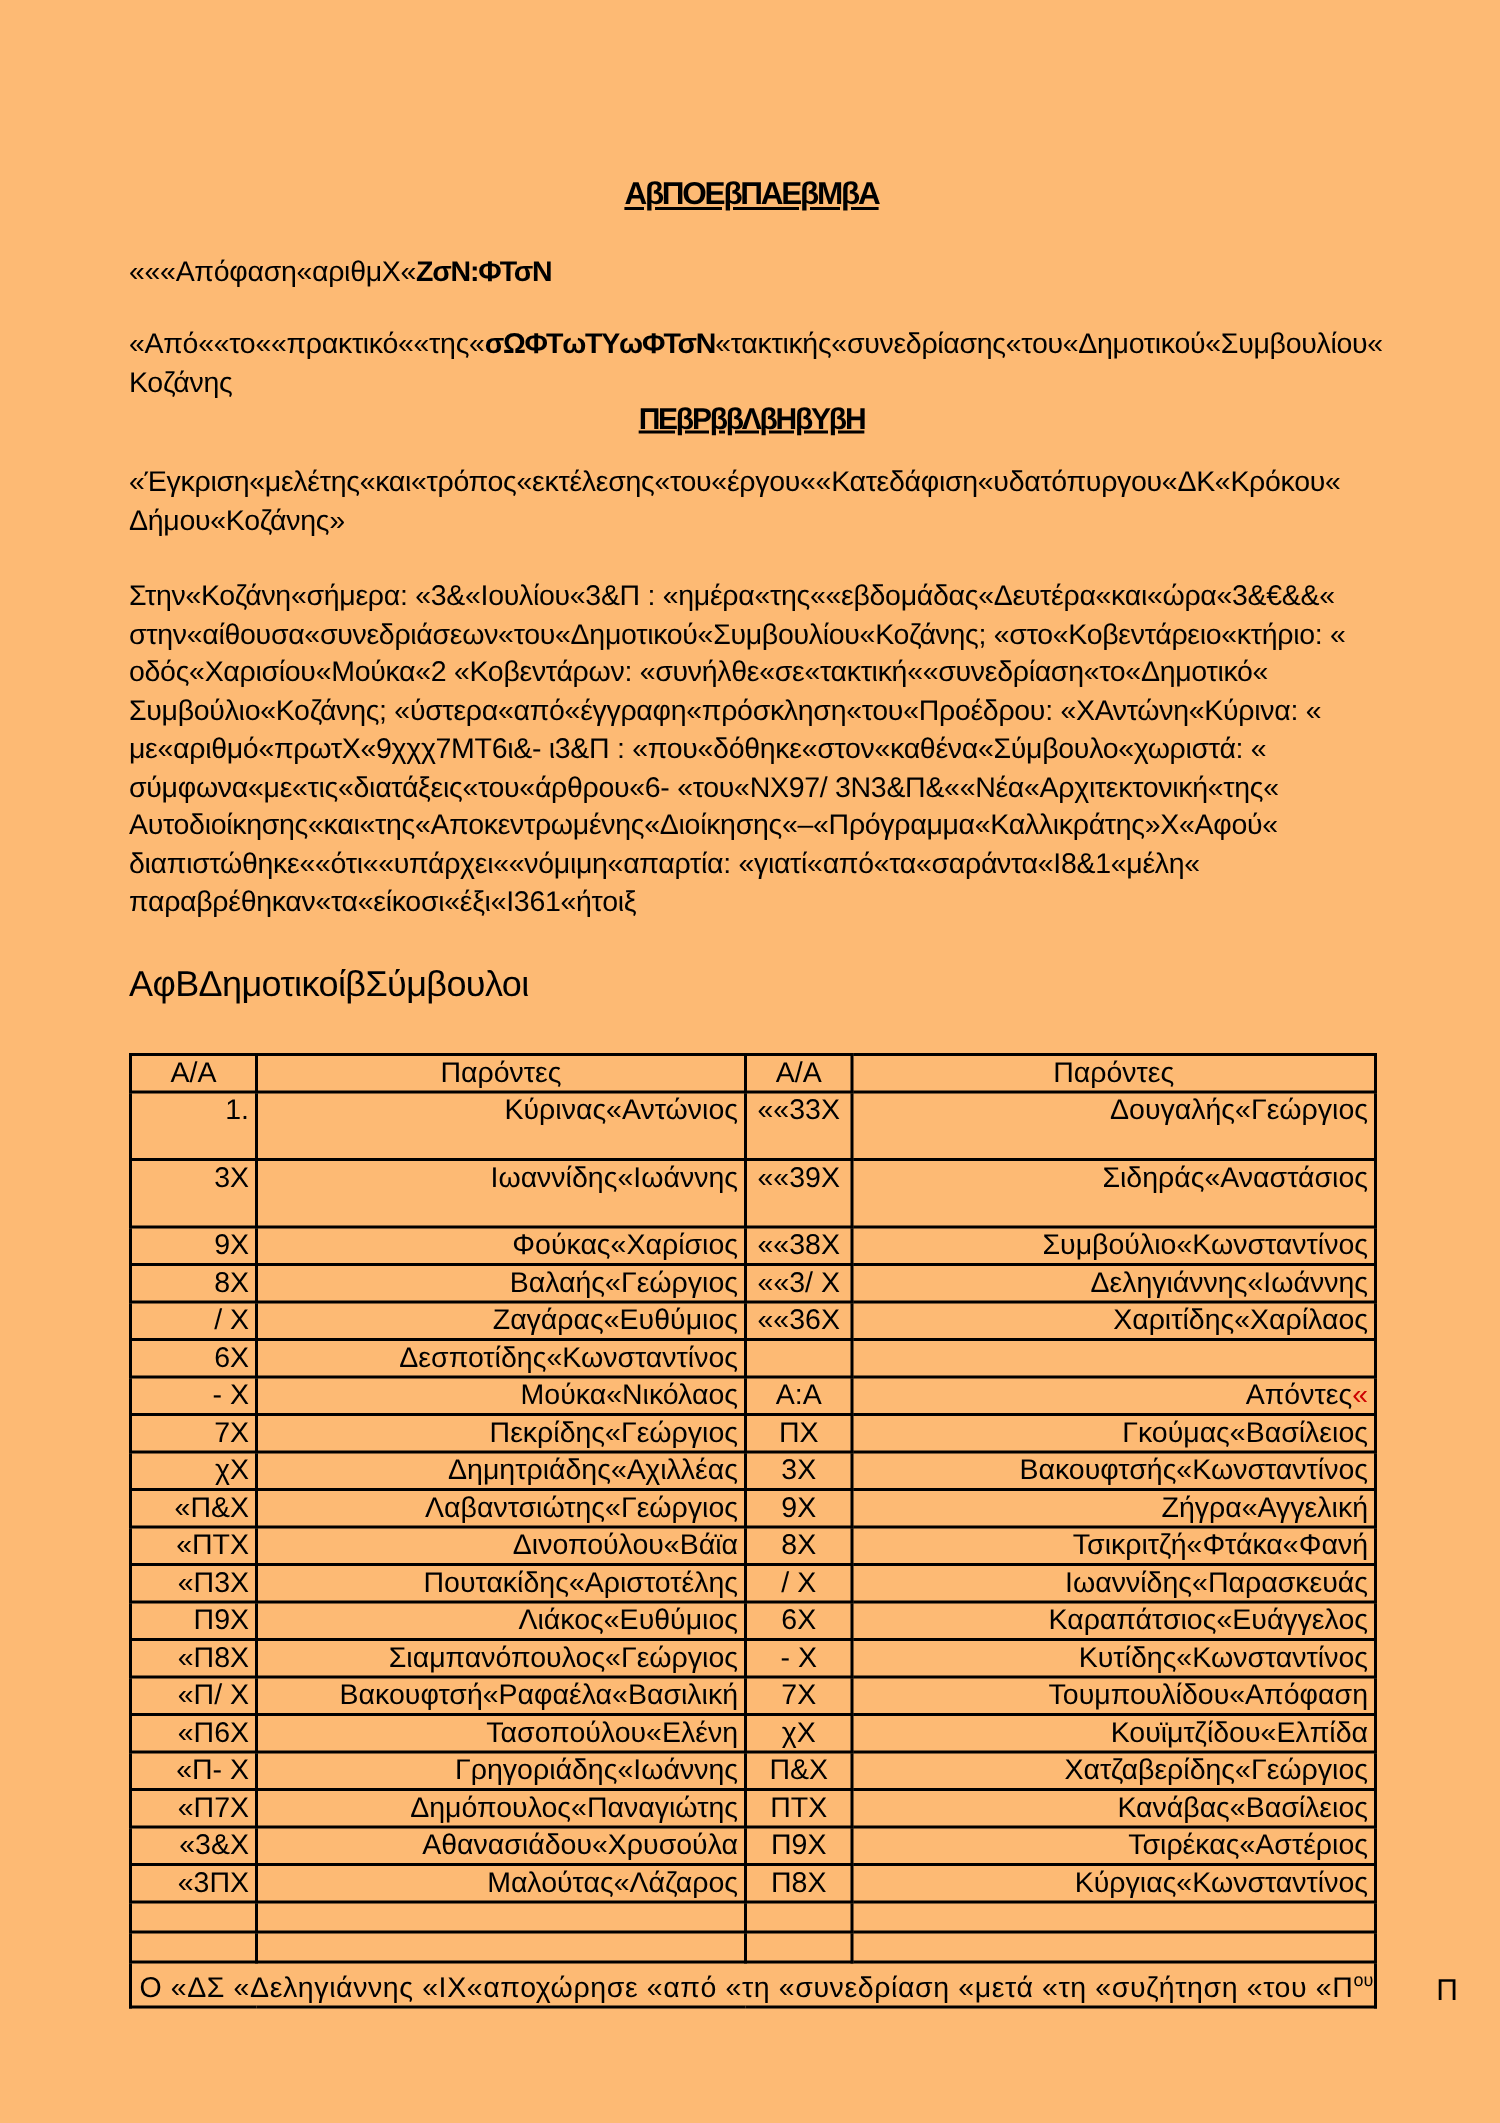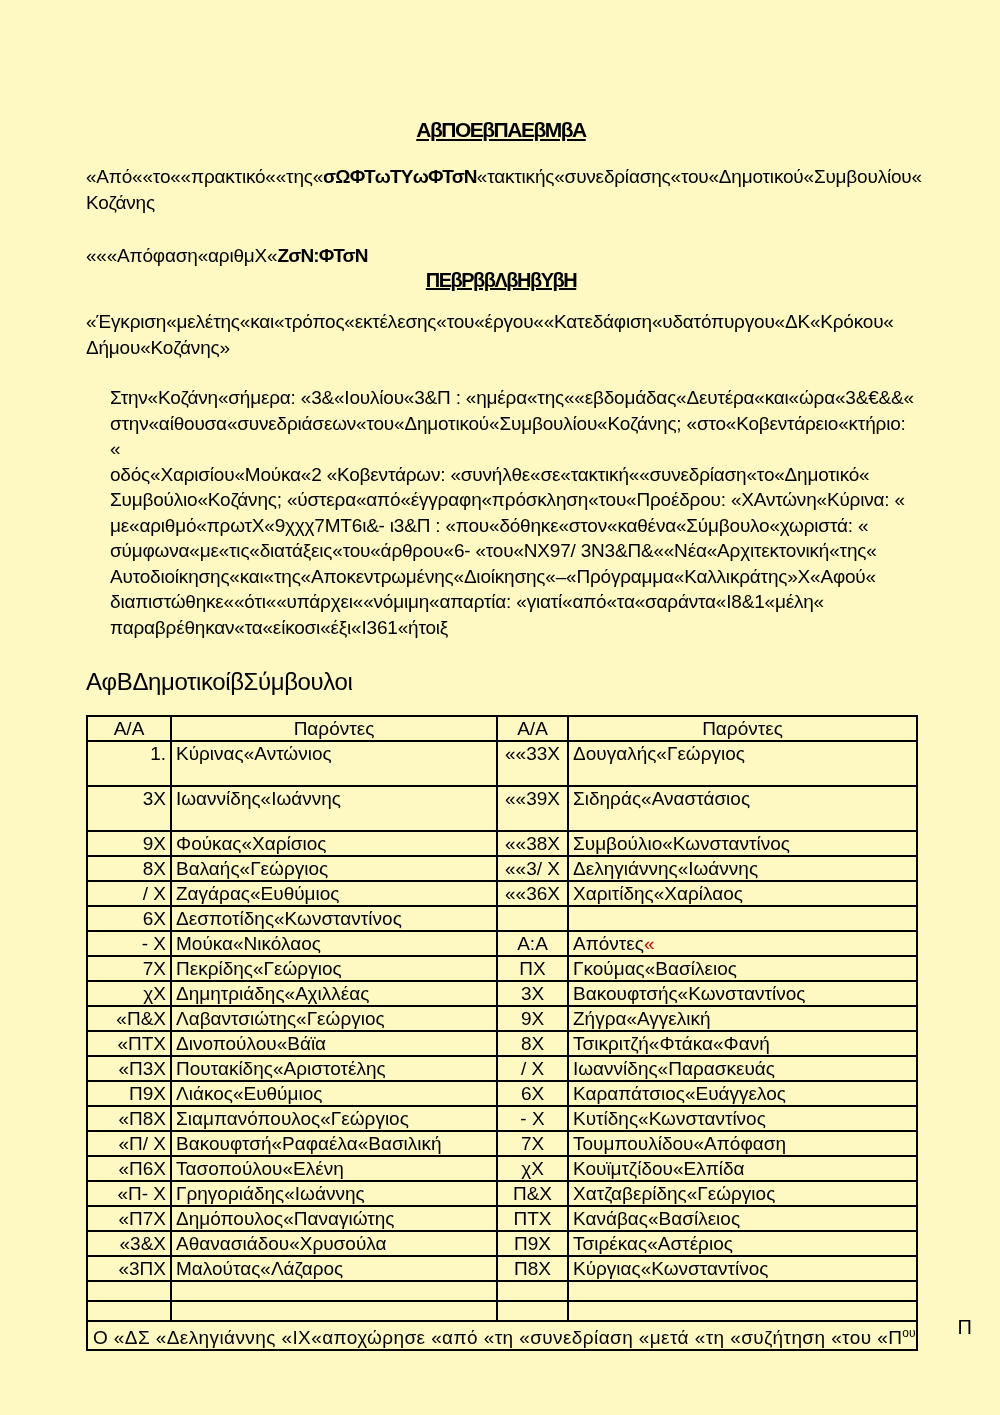--- a/index.html
+++ b/index.html
@@ -5,21 +5,21 @@
   html, body {
     margin: 0;
     padding: 0;
     background: #ffffff;
   }
   .page {
     position: relative;
     width: 1000px;
     height: 1415px;
     margin: 0 auto;
-    background: #fef9c3;
+    background: #fdba74;
     color: #000000;
     font-family: "Liberation Sans", "DejaVu Sans", sans-serif;
     box-sizing: border-box;
     padding: 118px 84px 0 86px;
     overflow: hidden;
   }
   .doc-title {
     margin: 0;
     text-align: center;
     font-size: 21px;
@@ -45,30 +45,29 @@
     text-align: center;
     font-size: 20px;
     font-weight: bold;
     text-decoration: underline;
     letter-spacing: -1.5px;
   }
   .summary-text { margin-top: 17px; }
   .body-para {
     margin-top: 24px;
     line-height: 25.5px;
-    margin-left: 24px;
   }
   .members-heading {
     margin: 28px 0 0 0;
     font-size: 24px;
     font-weight: normal;
     letter-spacing: -0.4px;
   }
   table.attendance {
-    margin-top: 19px;
+    margin-top: 31px;
     border-collapse: collapse;
     table-layout: fixed;
     width: 830px;
     font-size: 19px;
   }
   table.attendance th,
   table.attendance td {
     border: 2px solid #000000;
     padding: 0 4px;
     vertical-align: top;
@@ -76,21 +75,21 @@
     overflow: hidden;
     white-space: nowrap;
   }
   table.attendance th {
     font-weight: normal;
     text-align: center;
     height: 22px;
   }
   td.cell-num-left  { text-align: right; padding-right: 7px; }
   td.cell-num-right { text-align: center; }
-  td.cell-name     { text-align: left; padding-left: 10px; }
+  td.cell-name     { text-align: right; padding-left: 10px; }
   tr.row-normal td { height: 21px; }
   tr.row-tall td   { height: 43px; }
   tr.row-empty td  { height: 18px; }
   tr.row-footer td {
     height: 24px;
     letter-spacing: 0.4px;
     padding-left: 5px;
   }
   .red-mark { color: #cc0000; }
   sup.footer-sup { font-size: 12px; letter-spacing: 0; }
@@ -101,24 +100,24 @@
     font-size: 20px;
   }
 </style>
 </head>
 <body>
 
 <div class="page">
 
   <h1 class="doc-title">ΑβΠΟΕβΠΑΕβΜβΑ</h1>
 
+  <p class="para decision"><span>«««Απόφαση«αριθμΧ«</span><span class="bold-run">ΖσΝ:ΦΤσΝ</span></p>
+
   <p class="para intro"><span>«Από««το««πρακτικό««της«</span><span class="bold-run">σΩΦΤωΤΥωΦΤσΝ</span><span>«τακτικής«συνεδρίασης«του«Δημοτικού«Συμβουλίου«
 Κοζάνης</span></p>
-
-  <p class="para decision"><span>«««Απόφαση«αριθμΧ«</span><span class="bold-run">ΖσΝ:ΦΤσΝ</span></p>
 
   <h2 class="summary-heading">ΠΕβΡββΛβΗβΥβΗ</h2>
 
   <p class="para summary-text">«Έγκριση«μελέτης«και«τρόπος«εκτέλεσης«του«έργου««Κατεδάφιση«υδατόπυργου«ΔΚ«Κρόκου«
 Δήμου«Κοζάνης»</p>
 
   <p class="para body-para">Στην«Κοζάνη«σήμερα: «3&amp;«Ιουλίου«3&amp;Π : «ημέρα«της««εβδομάδας«Δευτέρα«και«ώρα«3&amp;€&amp;&amp;«
 στην«αίθουσα«συνεδριάσεων«του«Δημοτικού«Συμβουλίου«Κοζάνης; «στο«Κοβεντάρειο«κτήριο: «
 οδός«Χαρισίου«Μούκα«2 «Κοβεντάρων: «συνήλθε«σε«τακτική««συνεδρίαση«το«Δημοτικό«
 Συμβούλιο«Κοζάνης; «ύστερα«από«έγγραφη«πρόσκληση«του«Προέδρου: «ΧΑντώνη«Κύρινα: «

